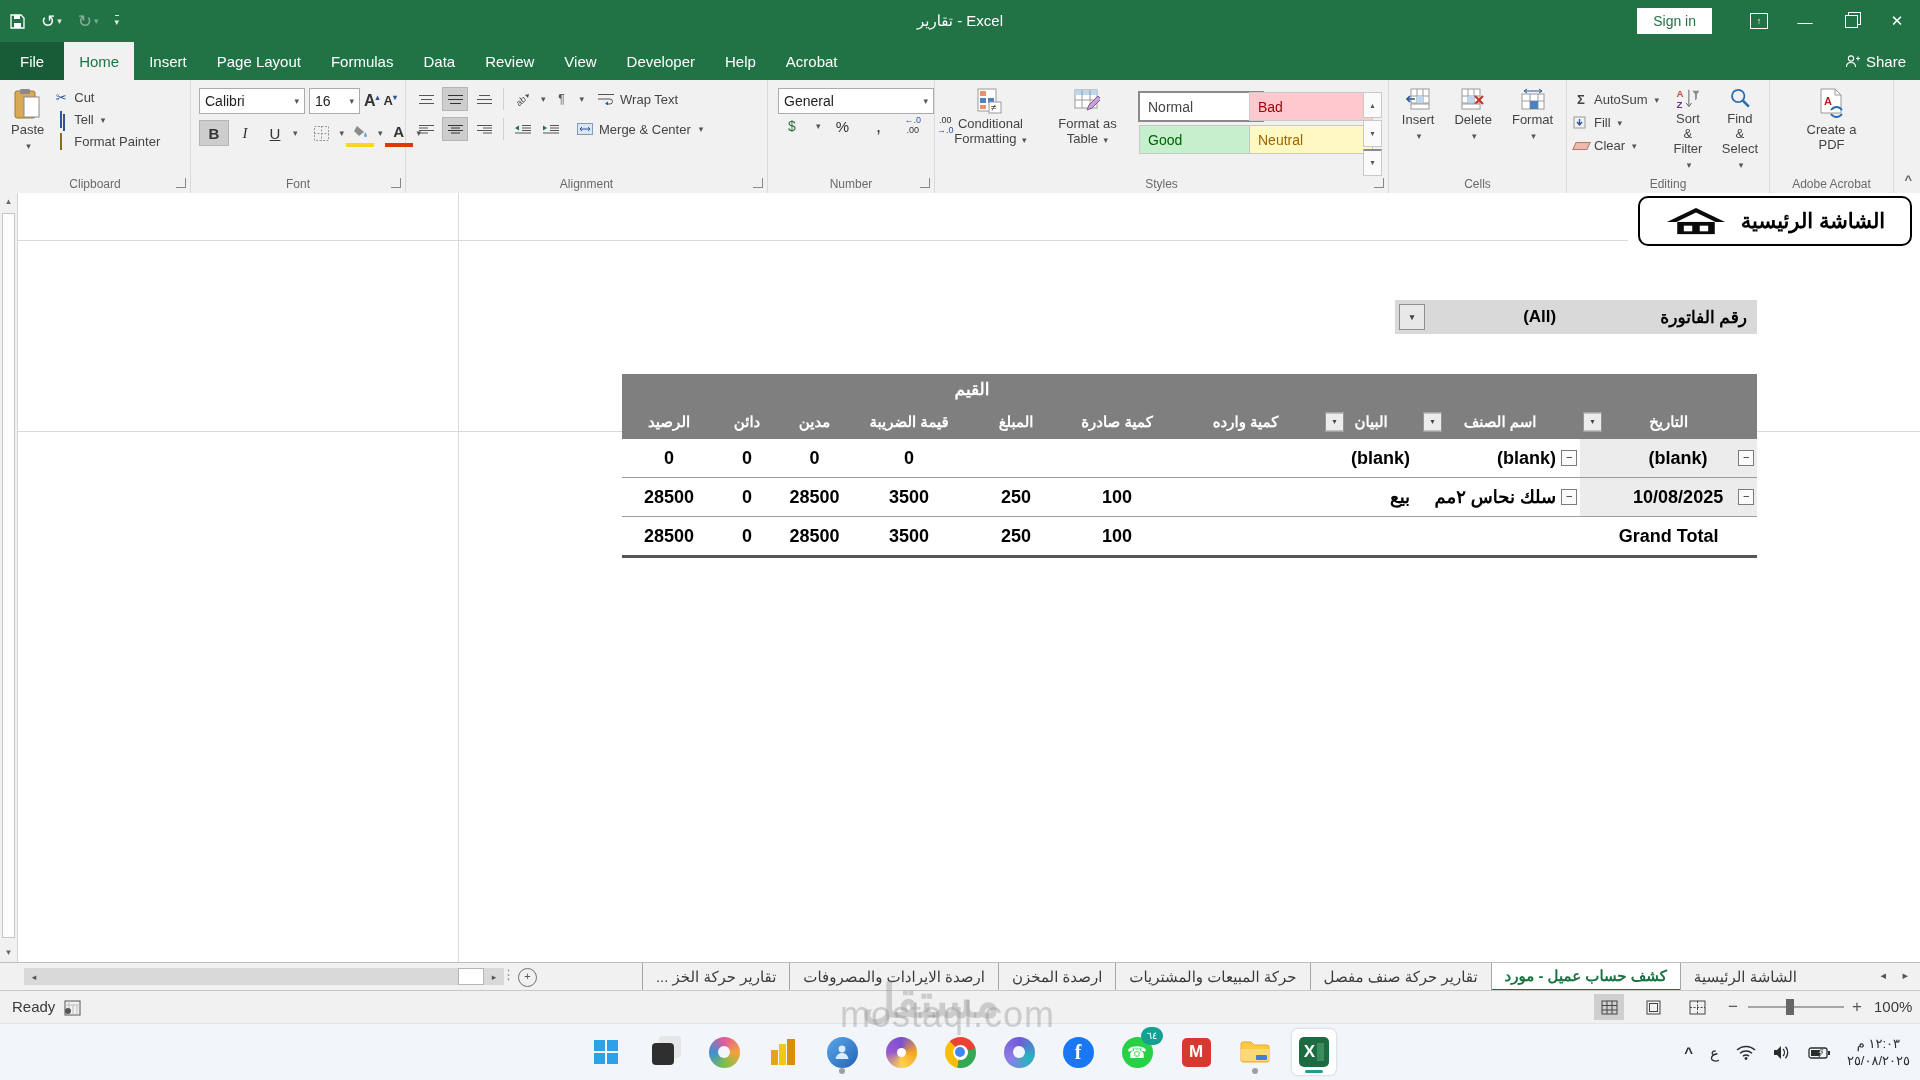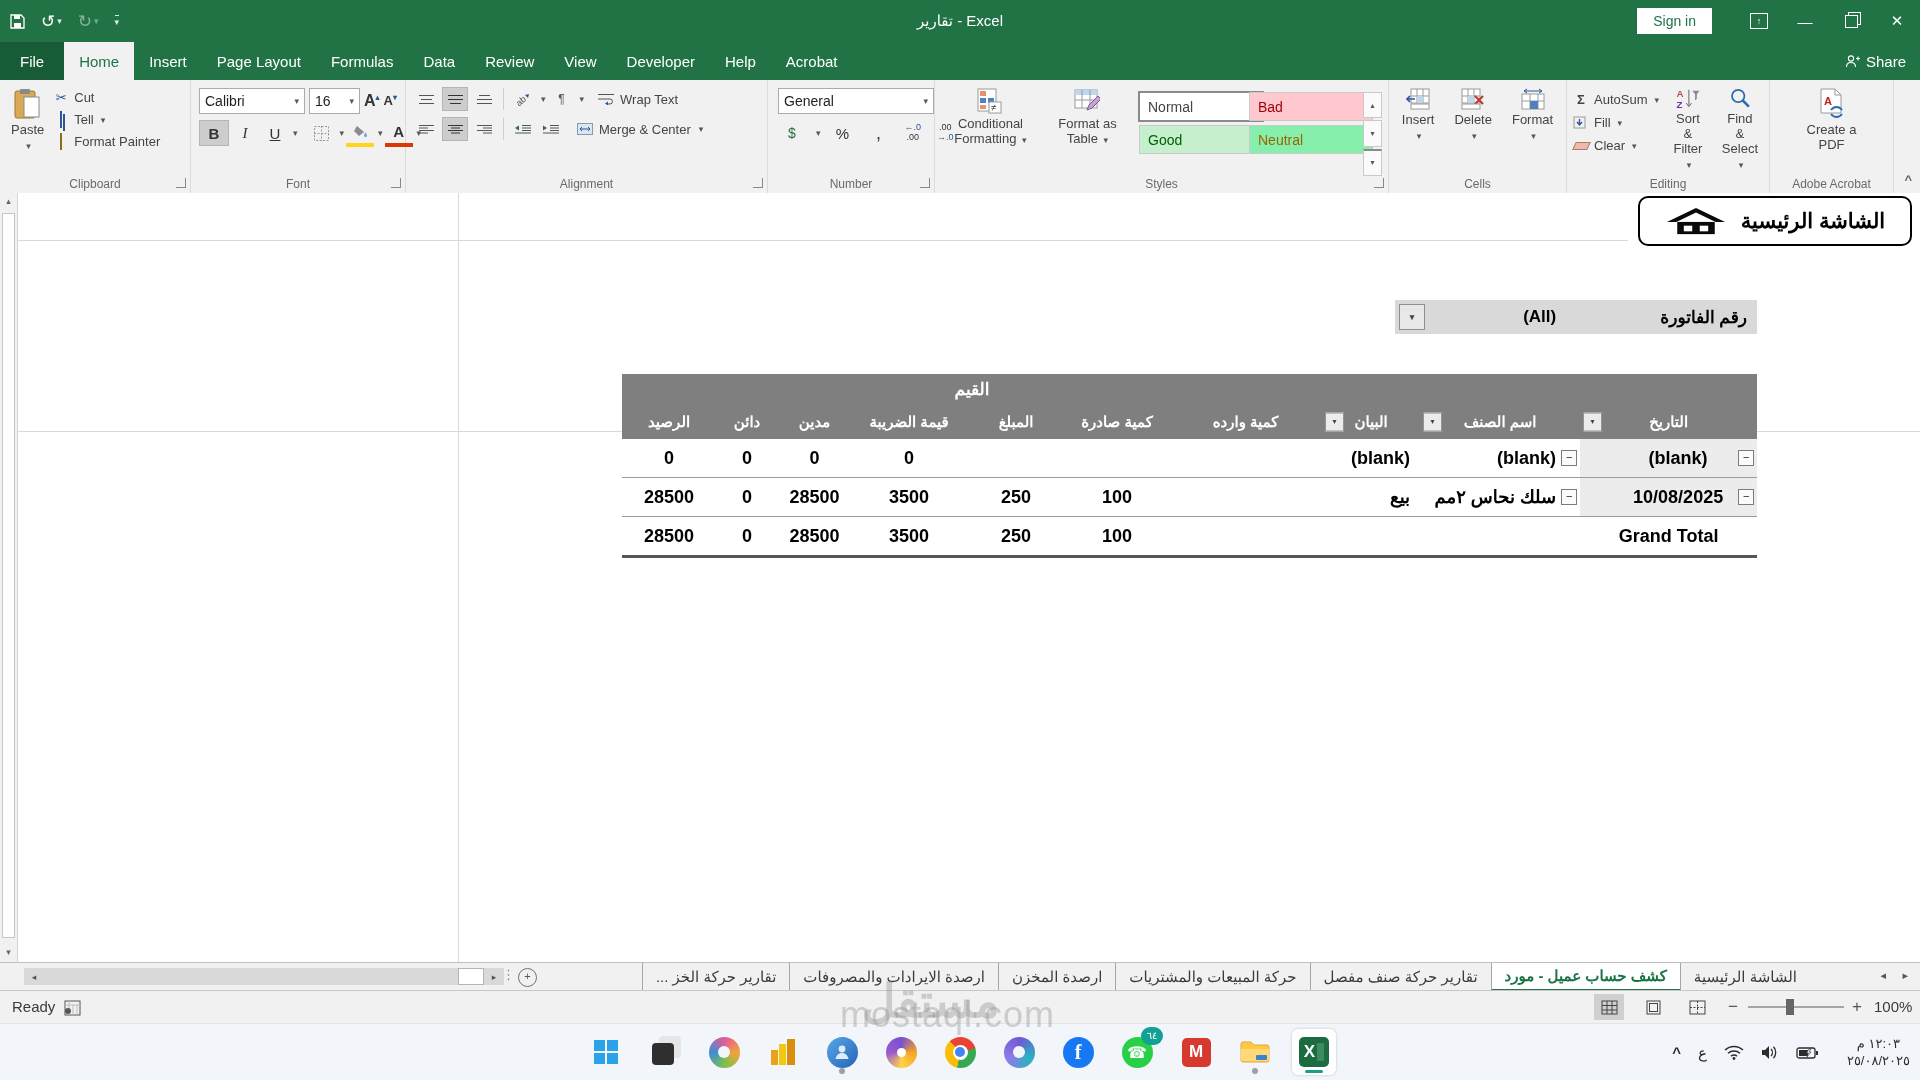--- a/index.html
+++ b/index.html
@@ -48,21 +48,21 @@
   .redbar{border-bottom:4px solid #d83b01;}
   .ylwbar{border-bottom:4px solid #ffd320;}
   .albtn{width:24px;height:22px;display:flex;align-items:center;justify-content:center;}
   .albtn.on{background:#cdcdcd;border:1px solid #b5b5b5;}
   .wraprow{display:flex;align-items:center;gap:6px;white-space:nowrap;margin-top:2px;}
   .decbtn{font-size:9px;line-height:1.1;text-align:center;color:#333;padding:1px 4px;}
   .stylecell{width:106px;height:27px;border:1px solid #c9c9c9;display:flex;align-items:center;padding:0 8px;font-size:14px;background:#fff;}
   .stylecell.sel{outline:2px solid #8a8a8a;outline-offset:-1px;}
   .st-bad{background:#ffc7ce;color:#9c0006;}
   .st-good{background:#c6efce;color:#006100;}
-  .st-neutral{background:#86efac;color:#9c6500;}
+  .st-neutral{background:#fef9c3;color:#9c6500;}
   .gal{display:grid;grid-template-columns:106px 106px;grid-gap:4px;align-content:start;padding-top:8px;}
   .galscroll{display:flex;flex-direction:column;gap:2px;padding-top:8px;}
   .gsb{width:17px;height:26px;border:1px solid #c9c9c9;background:#fafafa;display:flex;align-items:center;justify-content:center;font-size:8px;color:#555;}
   .editmini{display:flex;flex-direction:column;gap:8px;padding-top:8px;}
   .chev{position:absolute;right:8px;bottom:6px;color:#666;font-size:13px;font-weight:bold;}
   
   .sheet{position:absolute;top:193px;left:0;right:0;height:769px;background:#fff;}
   .vscroll{position:absolute;left:0;top:0;bottom:0;width:17px;background:#f1f1f1;border-right:1px solid #d6d6d6;}
   .vsar{position:absolute;left:0;width:17px;text-align:center;font-size:9px;color:#666;}
   .vthumb{position:absolute;left:2px;right:2px;top:20px;bottom:24px;background:#fdfdfd;border:1px solid #c6c6c6;}
@@ -125,21 +125,21 @@
   .waic{background:#27d045;color:#fff;font-size:16px;}
   .wabadge{position:absolute;top:-2px;right:-4px;min-width:18px;height:18px;border-radius:9px;background:#13a193;color:#fff;font-size:10px;line-height:18px;text-align:center;padding:0 2px;}
   .gmic{width:29px;height:29px;border-radius:5px;background:#d63a2f;color:#fff;font-weight:bold;font-size:17px;display:flex;align-items:center;justify-content:center;}
   .xlic{width:30px;height:30px;border-radius:5px;background:#1d6b40;color:#fff;font-weight:bold;font-size:17px;display:flex;align-items:center;justify-content:center;gap:2px;}
   .xlic i{display:block;width:7px;height:18px;background:#3d8c60;font-style:normal;}
   .darkapp{position:relative;width:26px;height:26px;}
   .darkapp .bk{position:absolute;right:-3px;top:-3px;width:22px;height:22px;background:#e6e6e6;border-radius:4px;}
   .darkapp .fr{position:absolute;left:0;bottom:0;width:22px;height:22px;background:#2f2f2f;border-radius:4px;}
   .tray{position:absolute;right:10px;top:0;height:57px;display:flex;align-items:center;gap:17px;color:#2c2c2c;}
   .trayitem{font-size:15px;}
-  .clock{font-size:13px;line-height:1.3;text-align:center;direction:rtl;margin-left:12px;}
+  .clock{font-size:13px;line-height:1.3;text-align:center;direction:rtl;}
   
   .wm{position:absolute;color:rgba(150,150,150,.42);z-index:40;pointer-events:none;font-weight:bold;}
   .wm1{left:862px;top:942px;font-size:46px;margin-top:32px;}
   .wm2{left:840px;top:994px;font-size:36px;letter-spacing:1px;font-weight:normal;}
   svg{display:block;}
 </style>
 </head>
 <body>
 
 <div class="screen">
@@ -370,21 +370,21 @@
             <span>Merge &amp; Center</span>
               <span class="car">▾</span>
           </div>
         </div>
       </div>
       <div class="glabel">Alignment</div>
       <span class="dlg"></span>
     </div>
 
     <div class="rgroup" style="width:166px">
-      <div style="padding:8px 10px 0 10px;display:flex;flex-direction:column;gap:7px;">
+      <div style="padding:8px 10px 0 10px;display:flex;flex-direction:column;">
         <div class="combo" style="width:144px">
             <span>General</span>
             <span class="car">▾</span>
           </div>
         <div class="fontrow" style="gap:8px">
           <span class="fbtn2" style="color:#2b6e3f;font-size:14px">
               <span>$</span>
             </span>
             <span class="car">▾</span>
           <span class="fbtn2">%</span>

